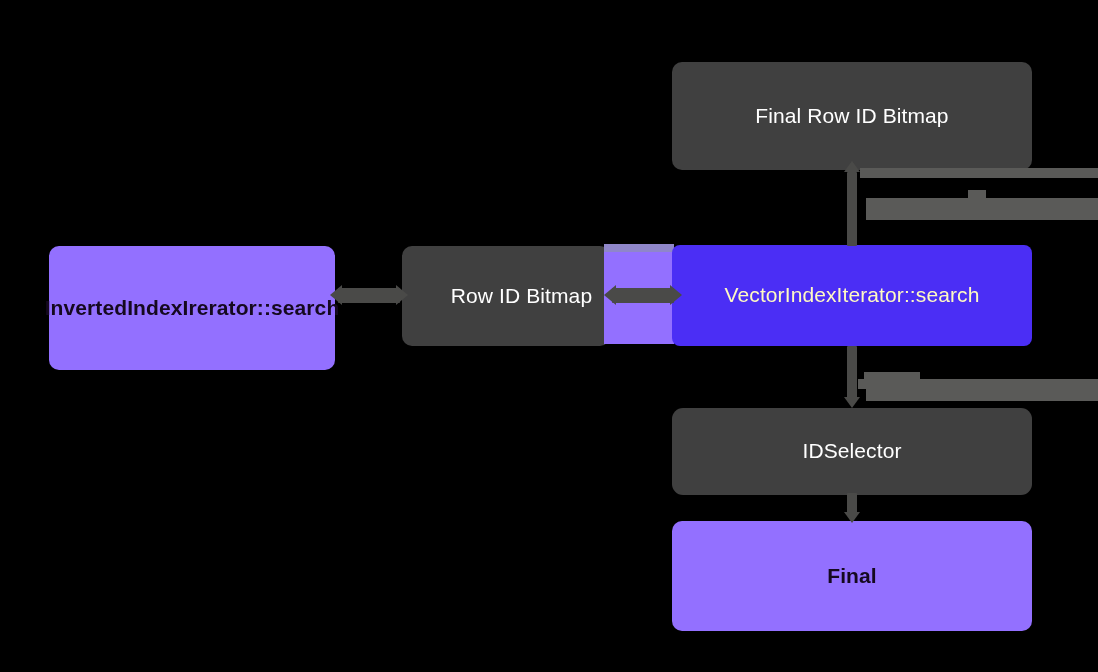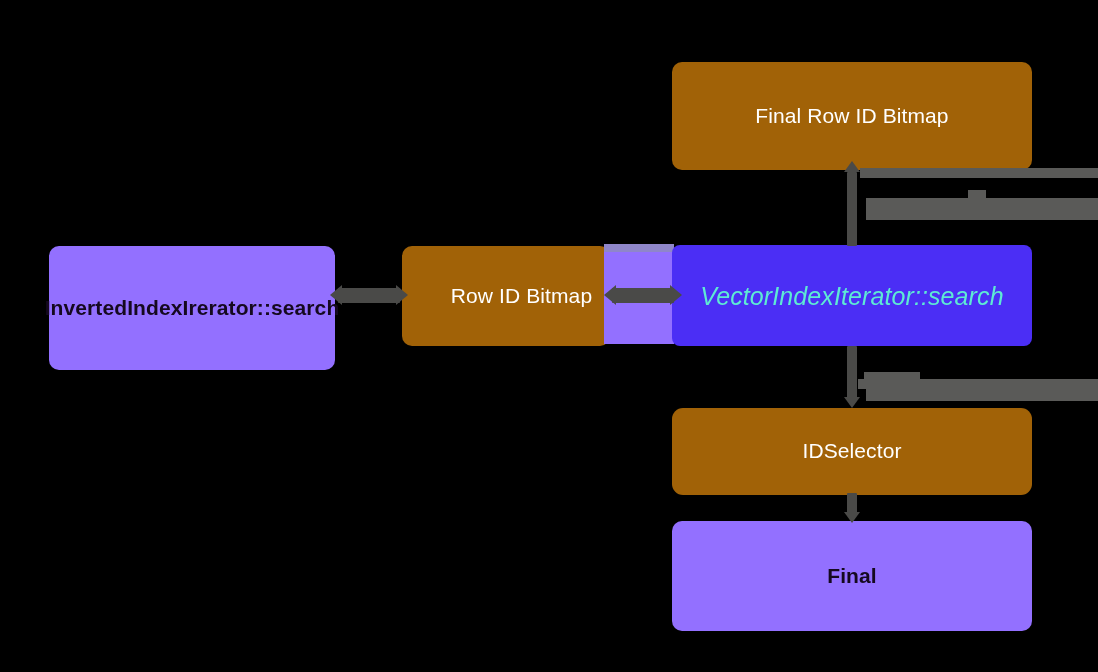--- a/index.html
+++ b/index.html
@@ -24,36 +24,35 @@
     align-items: center;
     justify-content: center;
     text-align: center;
     border-radius: 10px;
     line-height: 1.28;
     padding: 4px 14px;
     white-space: pre-wrap;
     letter-spacing: 0.1px;
   }
   .node-light {
-    background: #a16207;
+    background: #404040;
     color: #FFFFFF;
     font-size: 21px;
   }
   .node-light-dark-text {
     background: #9370FF;
     color: #15091f;
     font-size: 21px;
     font-weight: 700;
   }
   .node-accent {
     background: #4B2EF5;
-    color: #5eead4;
-    font-size: 25px;
+    color: #fef9c3;
+    font-size: 21px;
     border-radius: 8px;
-    font-style: italic;
   }
   
   .bridge {
     position: absolute;
     background: #9370FF;
   }
   .bridge-top {
     position: absolute;
     background: #8F86C9;
   }

